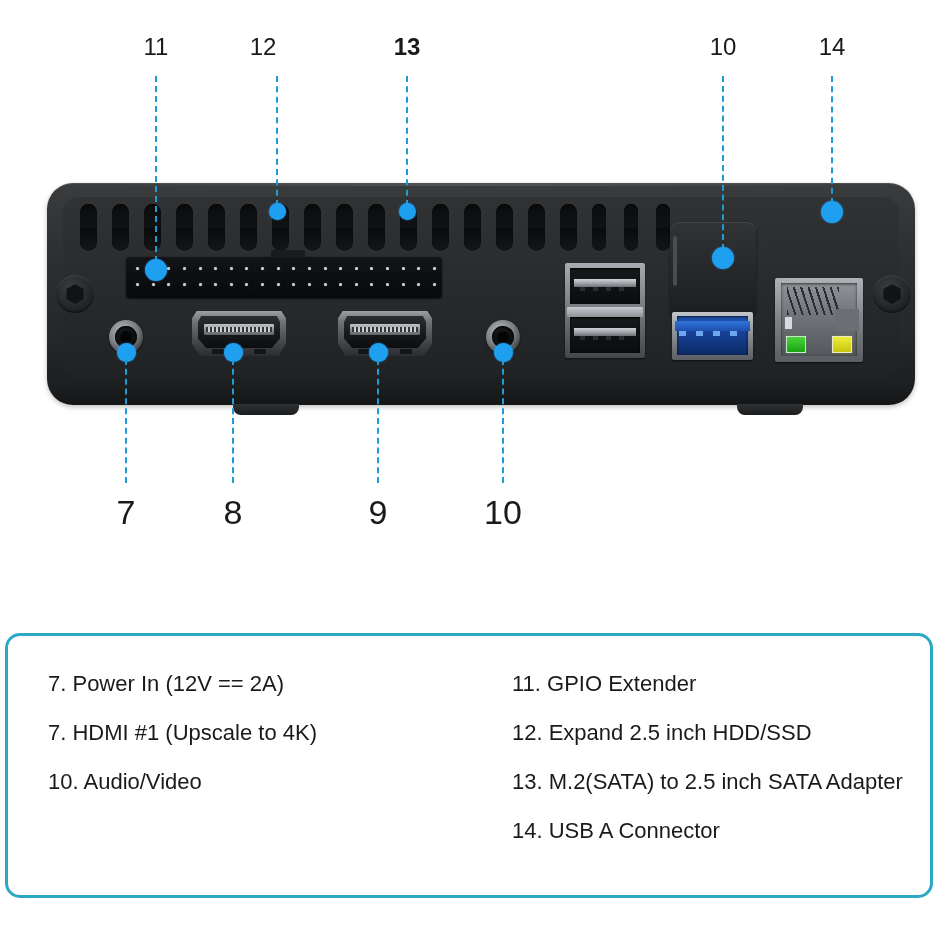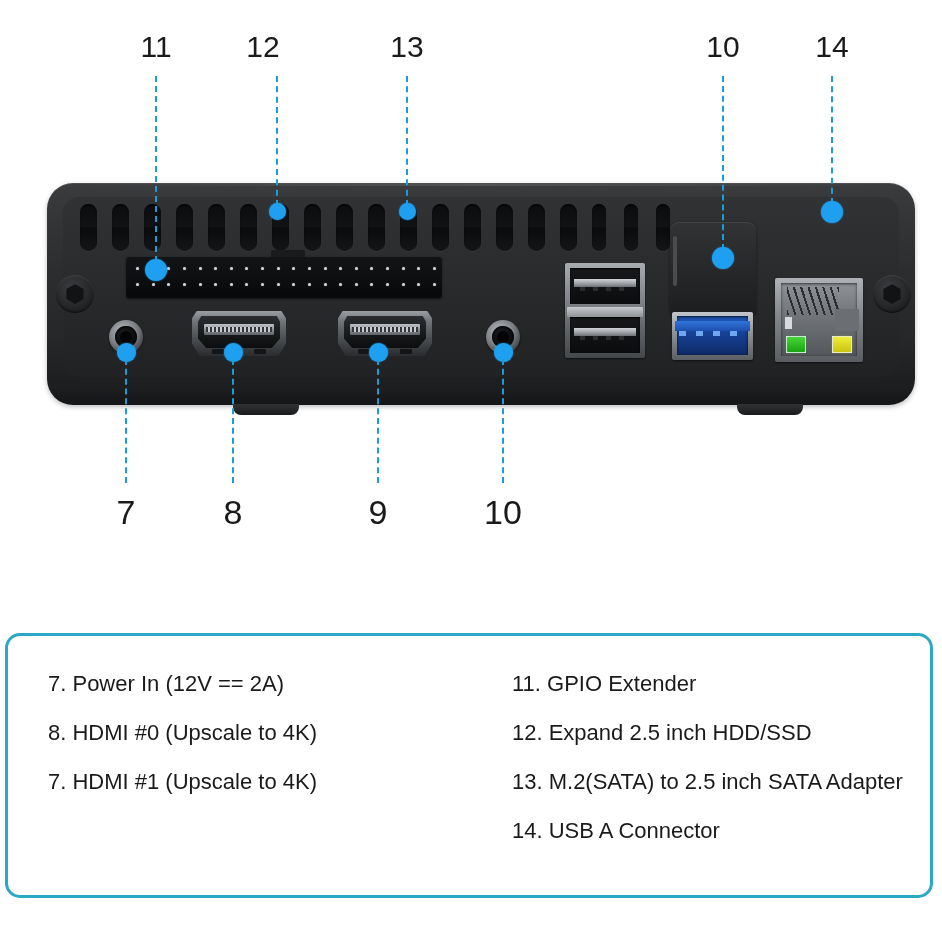--- a/index.html
+++ b/index.html
@@ -2,21 +2,21 @@
 <html><head>
 <meta charset="utf-8">
 <style>
   html,body{margin:0;padding:0;background:#ffffff;}
   body{width:942px;height:942px;position:relative;overflow:hidden;
        font-family:"Liberation Sans","DejaVu Sans",sans-serif;-webkit-font-smoothing:antialiased;}
 
   #stage{position:absolute;left:0;top:0;width:942px;height:942px;background:#fff;}
 
   
-  .callout-num{position:absolute;font-size:30px;color:#1a1a1a;font-weight:400;
+  .callout-num{position:absolute;font-size:24px;color:#1a1a1a;font-weight:400;
                text-align:center;line-height:34px;letter-spacing:0px;}
   
   .leader{position:absolute;width:0;border-left:2.5px dashed #1e9cd7;}
   
   .dot{position:absolute;border-radius:50%;background:#1f9ff0;box-shadow:0 0 2px rgba(31,159,240,.8);}
 
   
   #device{position:absolute;left:47px;top:183px;width:868px;height:222px;
           border-radius:26px;
           background:linear-gradient(180deg,#3b3c3e 0%,#343537 16%,#2c2d2f 40%,#262729 70%,#1d1e20 92%,#141516 100%);
@@ -277,21 +277,21 @@
     </div>
   </div>
 
   <div id="callout-layer">
       <div class="callout-num" style="left: 116px; top: 30px; width: 80px;">11</div>
       <div class="leader" style="left: 155px; top: 76px; height: 186px;"></div>
       <div class="dot" style="left: 145px; top: 259px; width: 22px; height: 22px;"></div>
       <div class="callout-num" style="left: 223px; top: 30px; width: 80px;">12</div>
       <div class="leader" style="left: 276px; top: 76px; height: 129.5px;"></div>
       <div class="dot" style="left: 268.5px; top: 202.5px; width: 17px; height: 17px;"></div>
-      <div class="callout-num" style="left: 367px; top: 30px; width: 80px;">13</div>
+      <div class="callout-num" style="left: 367px; top: 30px; width: 80px; font-weight: bold;">13</div>
       <div class="leader" style="left: 406px; top: 76px; height: 129.5px;"></div>
       <div class="dot" style="left: 398.5px; top: 202.5px; width: 17px; height: 17px;"></div>
       <div class="callout-num" style="left: 683px; top: 30px; width: 80px;">10</div>
       <div class="leader" style="left: 722px; top: 76px; height: 174px;"></div>
       <div class="dot" style="left: 712px; top: 247px; width: 22px; height: 22px;"></div>
       <div class="callout-num" style="left: 792px; top: 30px; width: 80px;">14</div>
       <div class="leader" style="left: 831px; top: 76px; height: 128px;"></div>
       <div class="dot" style="left: 821px; top: 201px; width: 22px; height: 22px;"></div>
       <div class="dot" style="left: 116.5px; top: 342.5px; width: 19px; height: 19px;"></div>
       <div class="leader" style="left: 125px; top: 358.5px; height: 124.5px;"></div>
@@ -304,22 +304,22 @@
       <div class="callout-num" style="left: 338px; top: 495px; width: 80px; font-size: 34px;">9</div>
       <div class="dot" style="left: 493.5px; top: 342.5px; width: 19px; height: 19px;"></div>
       <div class="leader" style="left: 502px; top: 358.5px; height: 124.5px;"></div>
       <div class="callout-num" style="left: 463px; top: 495px; width: 80px; font-size: 34px;">10</div>
     </div>
 
   <div id="legend">
     <div class="cols">
       <div class="col left">
         <div class="item">7. Power In (12V == 2A)</div>
-        <div class="item">8. HDMI #0 (Upscale to 4K)</div>
         <div class="item">7. HDMI #1 (Upscale to 4K)</div>
+        <div class="item">10. Audio/Video</div>
       </div>
       <div class="col right">
         <div class="item">11. GPIO Extender</div>
         <div class="item">12. Expand 2.5 inch HDD/SSD</div>
         <div class="item">13. M.2(SATA) to 2.5 inch SATA Adapter</div>
         <div class="item">14. USB A Connector</div>
       </div>
     </div>
   </div>
 

